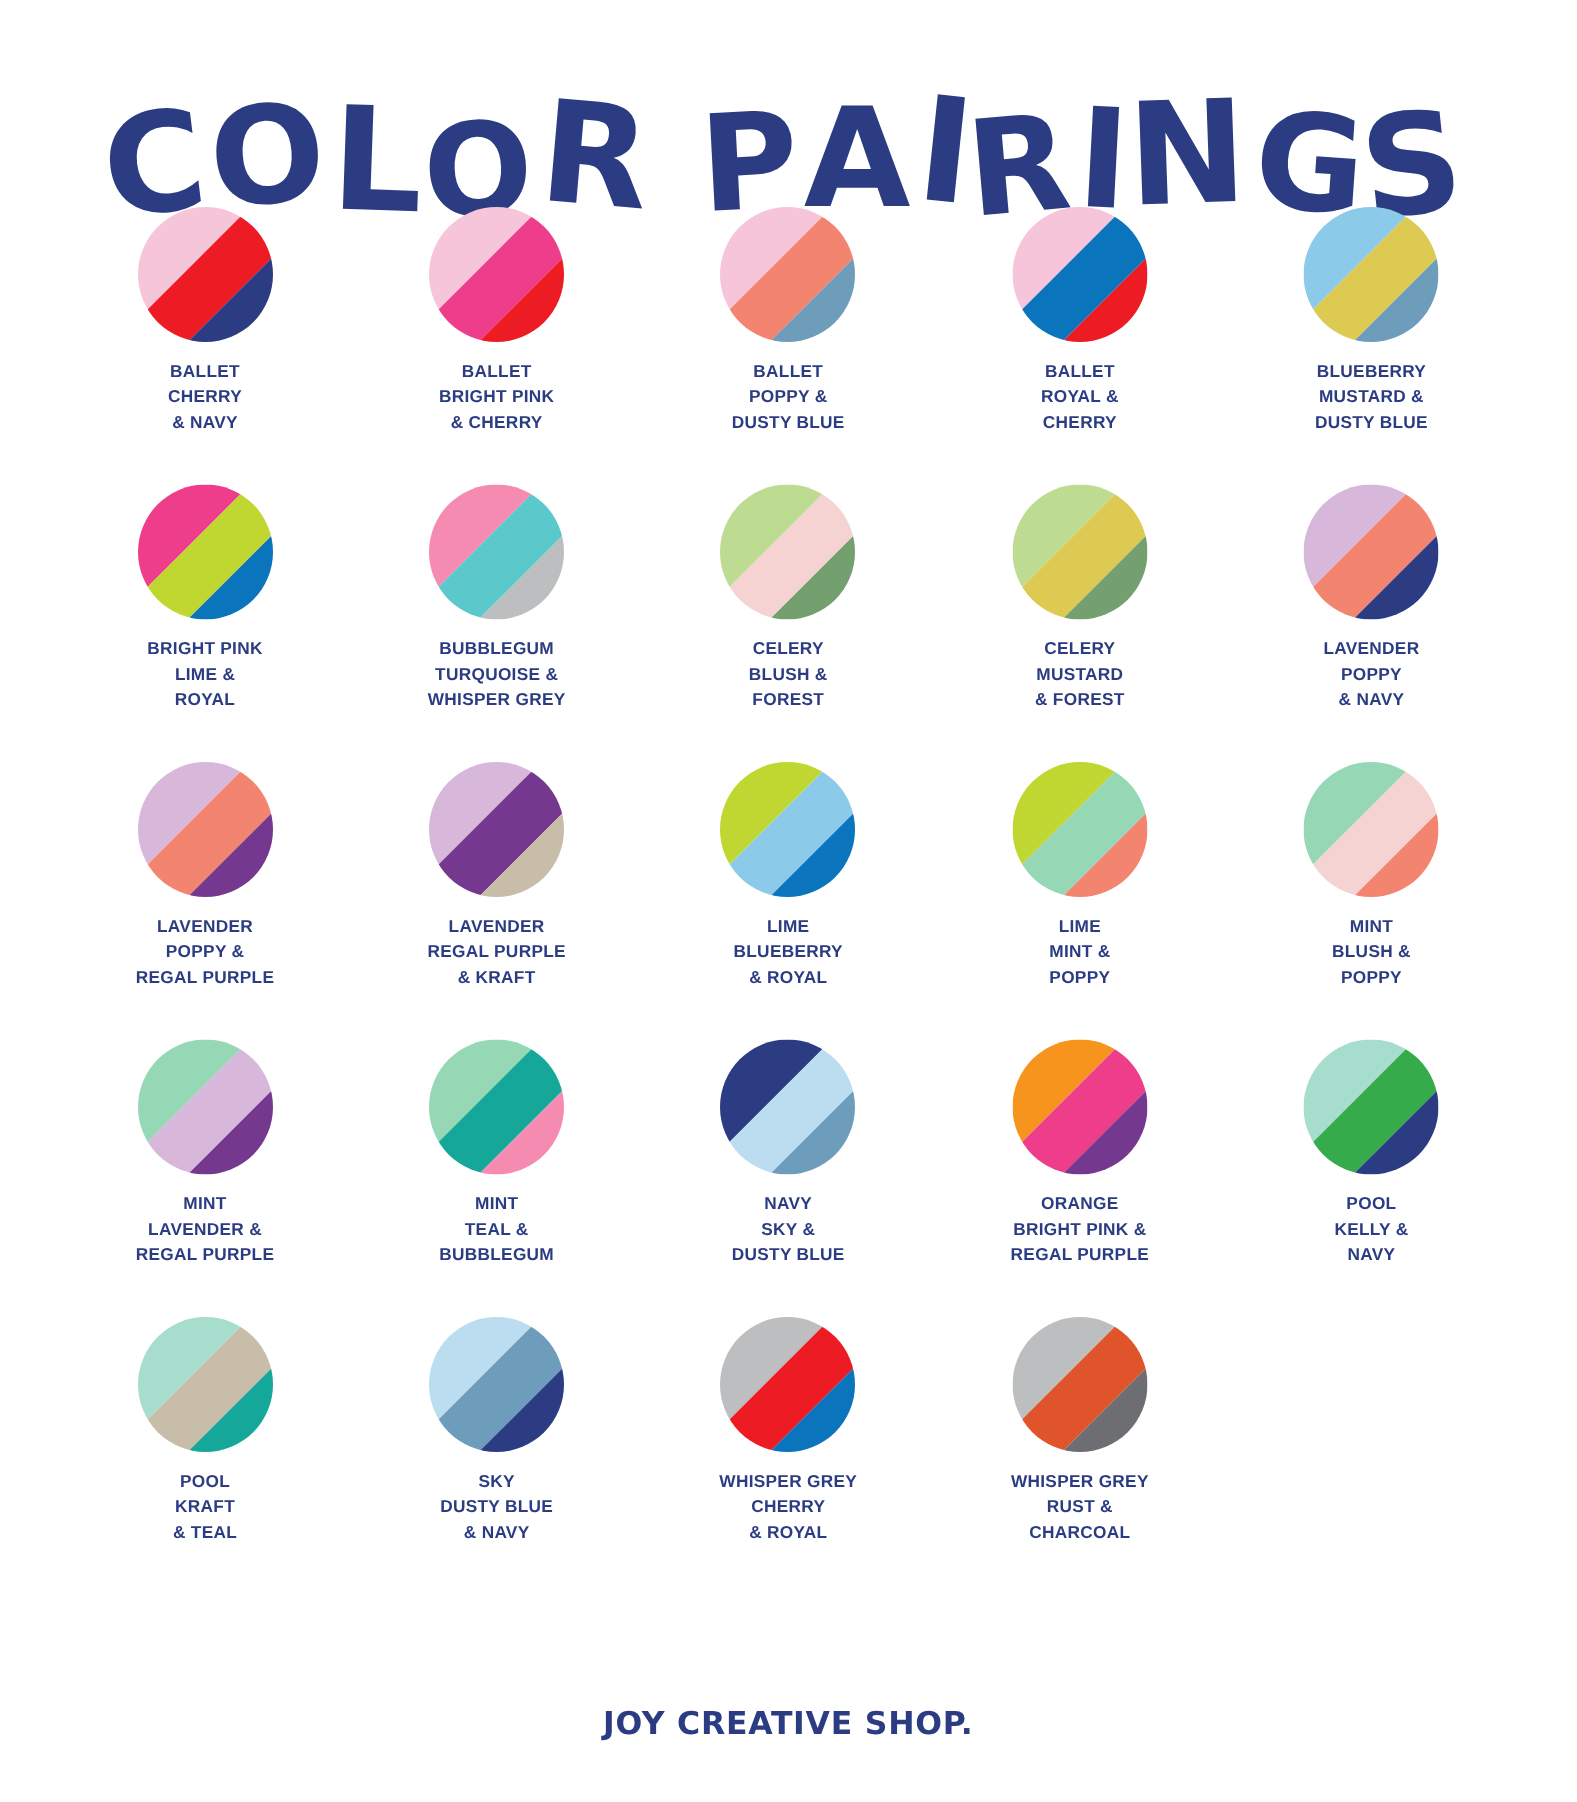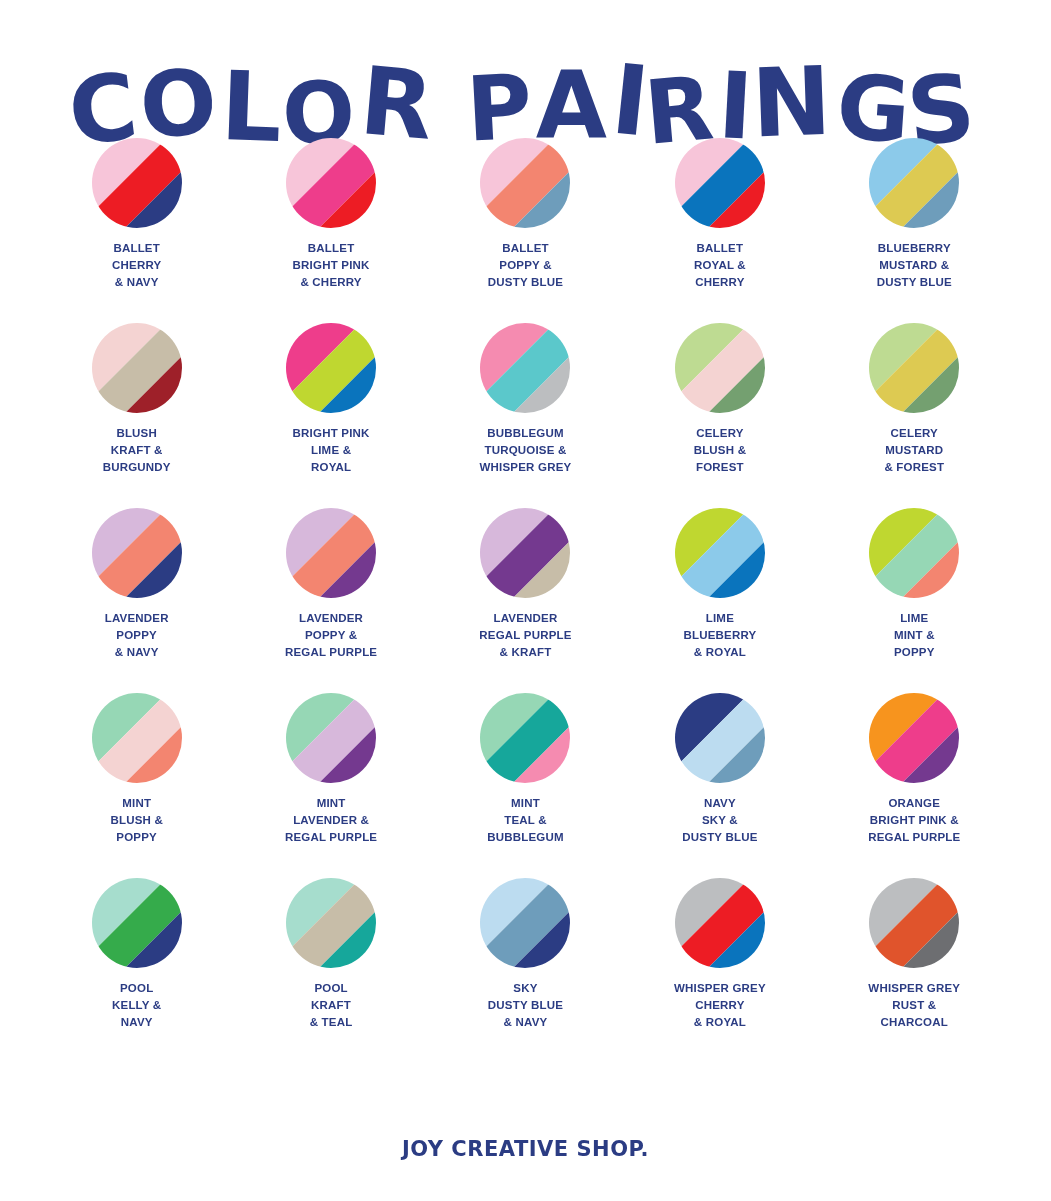--- a/index.html
+++ b/index.html
@@ -169,34 +169,20 @@
         </svg></div>
       <div class="label">
         <div>BLUEBERRY</div>
         <div>MUSTARD &amp;</div>
         <div>DUSTY BLUE</div>
       </div>
     </div>
     <div class="swatch">
       <div class="disc"><svg viewBox="0 0 100 100" width="90" height="90">
           <g transform="rotate(-45 50 50)">
-            <rect x="-60" y="-60" width="220" height="98" fill="#f4d3d2"></rect>
-            <rect x="-60" y="38" width="220" height="38" fill="#c7bda8"></rect>
-            <rect x="-60" y="76" width="220" height="100" fill="#9e2029"></rect>
-          </g>
-        </svg></div>
-      <div class="label">
-        <div>BLUSH</div>
-        <div>KRAFT &amp;</div>
-        <div>BURGUNDY</div>
-      </div>
-    </div>
-    <div class="swatch">
-      <div class="disc"><svg viewBox="0 0 100 100" width="90" height="90">
-          <g transform="rotate(-45 50 50)">
             <rect x="-60" y="-60" width="220" height="98" fill="#ee3d8b"></rect>
             <rect x="-60" y="38" width="220" height="38" fill="#bfd730"></rect>
             <rect x="-60" y="76" width="220" height="100" fill="#0a74bd"></rect>
           </g>
         </svg></div>
       <div class="label">
         <div>BRIGHT PINK</div>
         <div>LIME &amp;</div>
         <div>ROYAL</div>
       </div>

